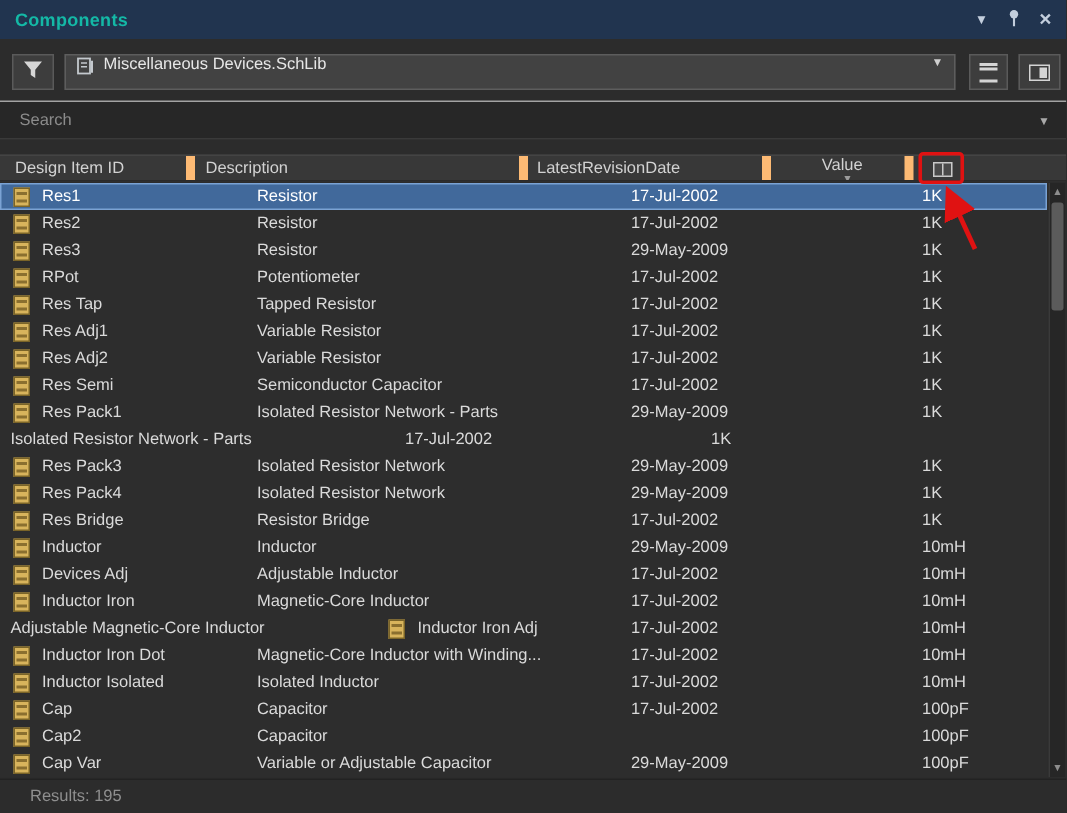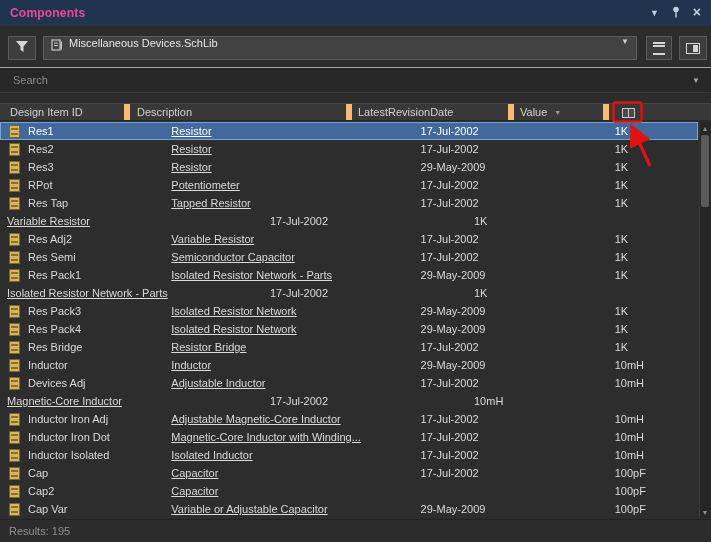--- a/index.html
+++ b/index.html
@@ -2,21 +2,21 @@
 <html><head>
 <meta charset="utf-8">
 <style>
   html,body{margin:0;padding:0;background:#2c2c2c;}
   .panel{position:relative;width:711px;height:542px;background:#2c2c2c;
          font-family:"Liberation Sans",sans-serif;overflow:hidden;user-select:none;}
 
   
   .titlebar{position:absolute;top:0;left:0;right:0;height:26px;background:#21344f;
             display:flex;align-items:center;padding:0 10px;box-sizing:border-box;}
-  .titlebar .title{color:#ec4899;font-size:12px;font-weight:700;letter-spacing:.2px;}
+  .titlebar .title{color:#14b8a6;font-size:12px;font-weight:700;letter-spacing:.2px;}
   .tb-icons{margin-left:auto;display:flex;align-items:center;gap:12px;}
   .tb-glyph{color:#c3cedd;font-size:9px;line-height:1;}
   .tb-glyph.close{font-size:14px;font-weight:700;margin-top:-2px;}
 
   
   .toolbar{position:absolute;top:36px;left:8px;height:24px;display:flex;align-items:center;}
   .sq-btn{height:24px;background:#3d3d3d;border:1px solid #5a5a5a;box-sizing:border-box;
           display:flex;align-items:center;justify-content:center;}
   .filter-btn{width:28px;margin-right:7px;}
   .dropdown{width:594px;height:24px;background:#424242;border:1px solid #5d5d5d;box-sizing:border-box;
@@ -41,54 +41,54 @@
 
   
   .thead{position:absolute;top:103px;left:0;width:711px;height:18px;background:#383838;
          border-top:1px solid #444;border-bottom:1px solid #2a2a2a;display:flex;
          font-size:11px;color:#d2d2d2;box-sizing:border-box;}
   .th{box-sizing:border-box;border-right:6px solid #fdba74;display:flex;align-items:center;
       padding-left:7px;white-space:nowrap;overflow:hidden;}
   .th-id{width:130px;padding-left:10px;}
   .th-desc{width:222px;}
   .th-date{width:162px;padding-left:6px;}
-  .th-val{width:95px;padding-left:6px;}
+  .th-val{width:95px;padding-left:6px;flex-direction:column;}
   .sort-glyph{color:#9c9c9c;font-size:7px;margin-left:7px;}
   .hdr-icon-btn{position:absolute;left:618px;top:2px;width:20px;height:14px;display:flex;
                 align-items:center;justify-content:center;background:transparent;border:none;padding:0;}
   .hdr-ico{width:13px;height:10px;border:1px solid #c9c9c9;box-sizing:border-box;position:relative;background:#4a4a4a;}
   .hdr-ico::after{content:'';position:absolute;top:0;bottom:0;left:5px;width:1px;background:#c9c9c9;}
 
   
   .tbody{position:absolute;top:122px;left:0;width:698px;height:396px;overflow:hidden;background:#2d2d2d;}
   .row{height:18px;display:flex;align-items:center;font-size:11px;color:#dadada;box-sizing:border-box;gap:42px;}
   .row.selected{background:#41699b;box-shadow:inset 0 0 0 1px #7ba3d4;color:#ffffff;}
   .cell{box-sizing:border-box;height:100%;display:flex;align-items:center;overflow:hidden;white-space:nowrap;}
   .c-id{width:130px;padding-left:9px;}
   .c-id .cell-text{margin-left:8px;}
-  .c-desc{width:222px;padding-left:7px;text-decoration:underline;}
+  .c-desc{width:222px;padding-left:7px;}
   .c-date{width:162px;padding-left:6px;}
   .c-val{width:95px;padding-left:6px;}
   .comp-icon{flex:0 0 auto;width:11px;height:13px;background:#d8b45c;border:1px solid #7a6428;
              box-sizing:border-box;position:relative;}
   .comp-icon::before{content:'';position:absolute;left:1px;right:1px;top:2px;height:2px;background:#8a6f2f;}
   .comp-icon::after{content:'';position:absolute;left:1px;right:1px;top:7px;height:2px;background:#8a6f2f;}
 
   
   .scrollbar{position:absolute;top:122px;right:1px;width:11px;height:396px;background:#262626;
              border-left:1px solid #3a3a3a;box-sizing:border-box;}
   .sb-arrow{position:absolute;left:0;right:0;height:12px;display:flex;align-items:center;
             justify-content:center;color:#8d8d8d;font-size:7px;}
   .sb-up{top:0;}
   .sb-down{bottom:0;}
   .sb-thumb{position:absolute;left:1px;width:8px;top:13px;height:72px;background:#5b5b5b;border-radius:2px;}
 
   
   .statusbar{position:absolute;left:0;right:0;top:519px;height:23px;background:#2c2c2c;
-             border-top:1px solid #222;display:flex;align-items:center;padding-left:9px;box-sizing:border-box;}
+             border-top:1px solid #222;display:flex;align-items:center;padding-left:20px;box-sizing:border-box;}
   .status-text{color:#8f8f8f;font-size:11px;}
 
   
   .annotation{position:absolute;left:0;top:0;width:711px;height:542px;pointer-events:none;z-index:50;}
 </style>
 </head>
 <body>
 
 <div class="panel">
 
@@ -228,20 +228,24 @@
           <span class="cell-text">Tapped Resistor</span>
         </div>
       <div class="cell c-date">
           <span class="cell-text">17-Jul-2002</span>
         </div>
       <div class="cell c-val">
           <span class="cell-text">1K</span>
         </div>
     </div>
       <div class="row">
+      <div class="cell c-id">
+        <span class="comp-icon"></span>
+        <span class="cell-text">Res Adj1</span>
+      </div>
       <div class="cell c-desc">
           <span class="cell-text">Variable Resistor</span>
         </div>
       <div class="cell c-date">
           <span class="cell-text">17-Jul-2002</span>
         </div>
       <div class="cell c-val">
           <span class="cell-text">1K</span>
         </div>
     </div>
@@ -370,38 +374,42 @@
           <span class="cell-text">Adjustable Inductor</span>
         </div>
       <div class="cell c-date">
           <span class="cell-text">17-Jul-2002</span>
         </div>
       <div class="cell c-val">
           <span class="cell-text">10mH</span>
         </div>
     </div>
       <div class="row">
+      <div class="cell c-id">
+        <span class="comp-icon"></span>
+        <span class="cell-text">Inductor Iron</span>
+      </div>
       <div class="cell c-desc">
           <span class="cell-text">Magnetic-Core Inductor</span>
         </div>
       <div class="cell c-date">
           <span class="cell-text">17-Jul-2002</span>
         </div>
       <div class="cell c-val">
           <span class="cell-text">10mH</span>
         </div>
     </div>
       <div class="row">
+      <div class="cell c-desc">
+          <span class="cell-text">Adjustable Magnetic-Core Inductor</span>
+        </div>
       <div class="cell c-id">
         <span class="comp-icon"></span>
         <span class="cell-text">Inductor Iron Adj</span>
       </div>
-      <div class="cell c-desc">
-          <span class="cell-text">Adjustable Magnetic-Core Inductor</span>
-        </div>
       <div class="cell c-date">
           <span class="cell-text">17-Jul-2002</span>
         </div>
       <div class="cell c-val">
           <span class="cell-text">10mH</span>
         </div>
     </div>
       <div class="row">
       <div class="cell c-id">
         <span class="comp-icon"></span>

